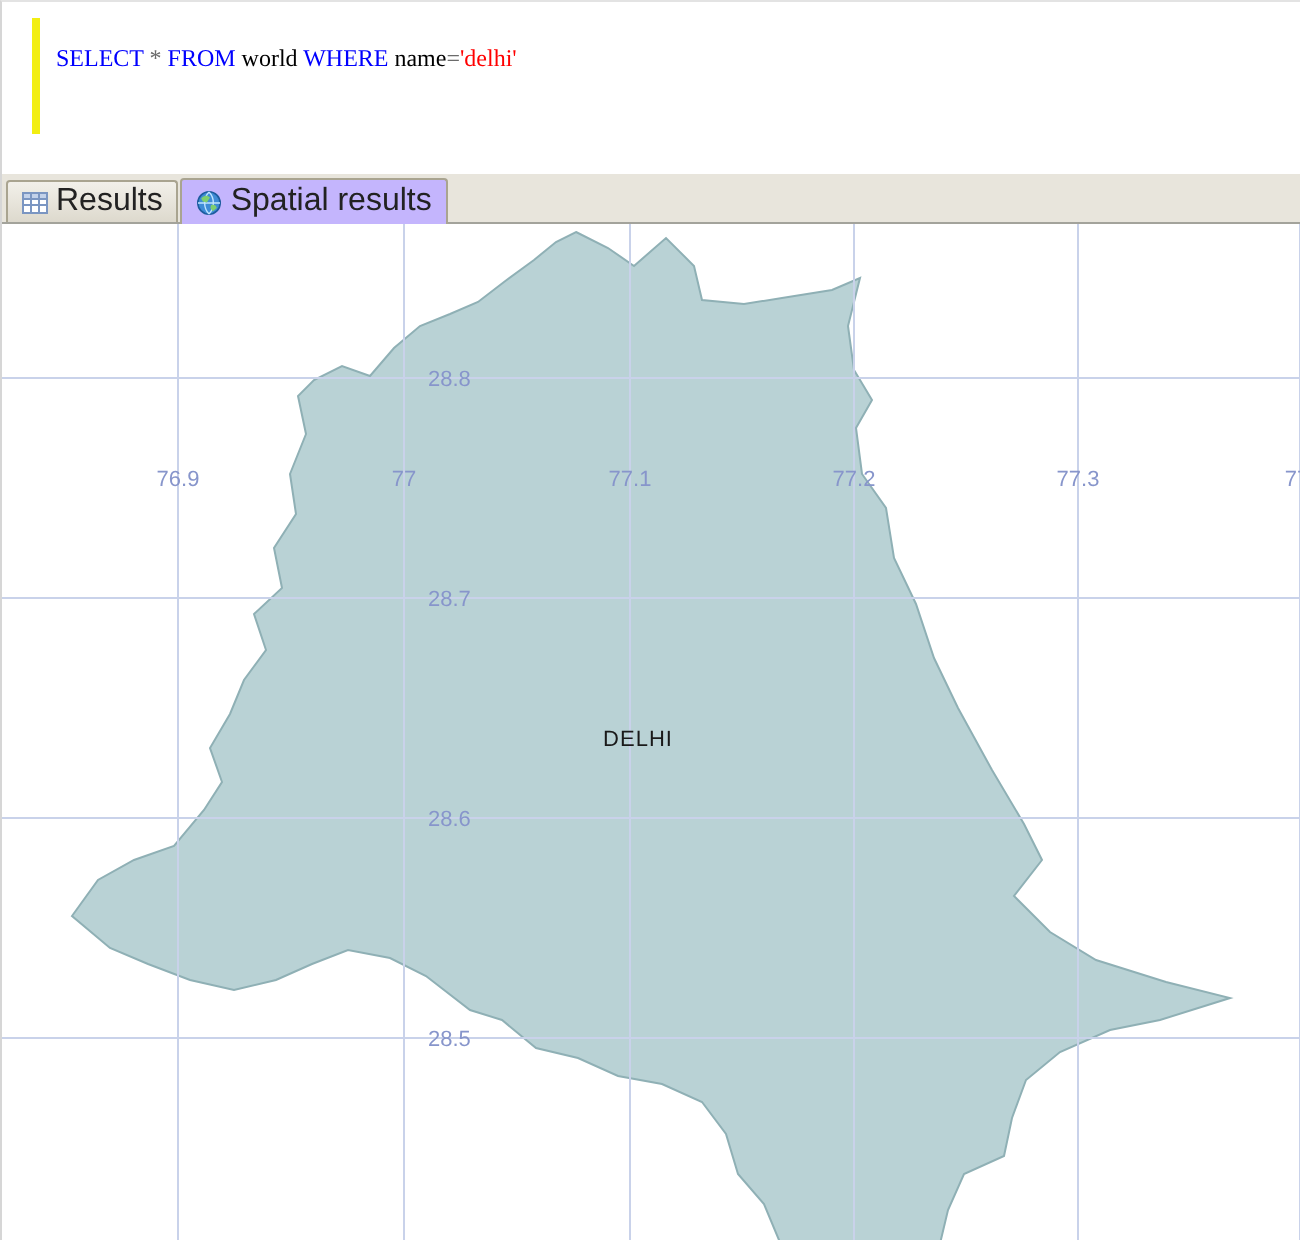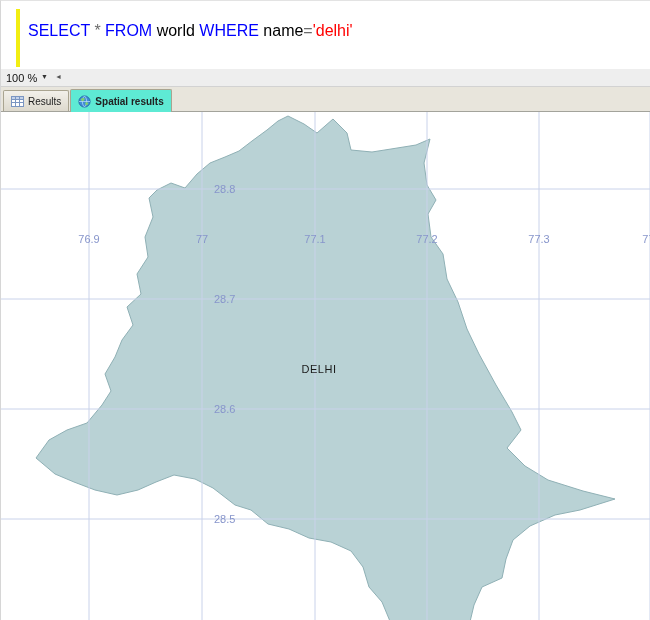--- a/index.html
+++ b/index.html
@@ -3,59 +3,54 @@
 <meta charset="utf-8">
 <style>
   * { margin:0; padding:0; box-sizing:border-box; }
   html,body { width:650px; height:620px; background:#ffffff; overflow:hidden;
               font-family:"Liberation Sans", sans-serif; }
   .window { position:relative; width:650px; height:620px; border-left:1px solid #d6d6d6; border-top:1px solid #e3e3e3; background:#fff; }
 
   
   .editor { position:absolute; left:0; top:0; width:650px; height:68px; background:#ffffff; }
   .track-bar { position:absolute; left:15px; top:8px; width:4px; height:58px; background:#f2ee12; }
-  .query-line { position:absolute; left:27px; top:21px; font-family:Liberation Sans, sans-serif;
-                font-size:16px; white-space:pre; }
+  .query-line { position:absolute; left:27px; top:21px; font-family:Liberation Serif, serif;
+                font-size:12px; white-space:pre; }
 
   
   .zoombar { position:absolute; left:0; top:68px; width:650px; height:18px; background:#eeeeee;
              border-bottom:1px solid #d2d2d2; font-size:11px; color:#111; }
   .zoom-label { position:absolute; left:5px; top:3px; }
   .zoom-arrow { position:absolute; left:40px; top:4px; font-size:7px; color:#333; cursor:pointer; }
   .collapse-arrow { position:absolute; left:54px; top:4px; font-size:7px; color:#555; cursor:pointer; }
 
   
   .tabstrip { position:absolute; left:0; top:86px; width:650px; height:24px; background:#e8e5dc;
               display:flex; align-items:flex-end; padding-left:2px; }
   .tab { display:flex; align-items:center; gap:4px; height:21px; padding:0 7px;
          background:linear-gradient(#f2f0ea,#ddd9cd); border:1px solid #a9a490; border-bottom:none;
-         border-radius:2px 2px 0 0; margin-right:1px; font-size:10px; color:#222; cursor:pointer; }
-  .tab.active { background:#5eead4; height:23px; margin-bottom:-1px; z-index:2; position:relative;font-weight:bold; }
+         border-radius:2px 2px 0 0; margin-right:1px; font-size:16px; color:#222; cursor:pointer; }
+  .tab.active { background:#c4b5fd; height:23px; margin-bottom:-1px; z-index:2; position:relative; }
   .tabicon { display:inline-flex; width:13px; height:13px; }
 
   
   .map { position:absolute; left:0; top:110px; width:650px; height:510px; background:#ffffff;
          border-top:1px solid #a3a39b; overflow:hidden; }
   .map svg { display:block; }
 </style>
 </head>
 <body>
 
 <div class="window">
 
   <div class="editor">
     <div class="track-bar"></div>
     <div class="query-line" id="query-line"><span style="color: rgb(0, 0, 255);">SELECT</span><span style="color: rgb(0, 0, 0);"> </span><span style="color: rgb(107, 107, 107);">*</span><span style="color: rgb(0, 0, 0);"> </span><span style="color: rgb(0, 0, 255);">FROM</span><span style="color: rgb(0, 0, 0);"> world </span><span style="color: rgb(0, 0, 255);">WHERE</span><span style="color: rgb(0, 0, 0);"> name</span><span style="color: rgb(107, 107, 107);">=</span><span style="color: rgb(255, 0, 0);">'delhi'</span></div>
   </div>
 
-  <div class="zoombar">
-    <span class="zoom-label">100 %</span>
-    <span class="zoom-arrow">▼</span>
-    <span class="collapse-arrow">◄</span>
-  </div>
 
   <div class="tabstrip" id="tabstrip">
       <div class="tab">
         <span class="tabicon">
           <svg width="13" height="13" viewBox="0 0 13 13">
             <rect x="0.5" y="1.5" width="12" height="10" fill="#ffffff" stroke="#7b96c2"></rect>
             <rect x="0.5" y="1.5" width="12" height="3" fill="#c3d2ea" stroke="#7b96c2"></rect>
             <line x1="4.5" y1="1.5" x2="4.5" y2="11.5" stroke="#7b96c2"></line>
             <line x1="8.5" y1="1.5" x2="8.5" y2="11.5" stroke="#7b96c2"></line>
             <line x1="0.5" y1="7.5" x2="12.5" y2="7.5" stroke="#7b96c2"></line>

